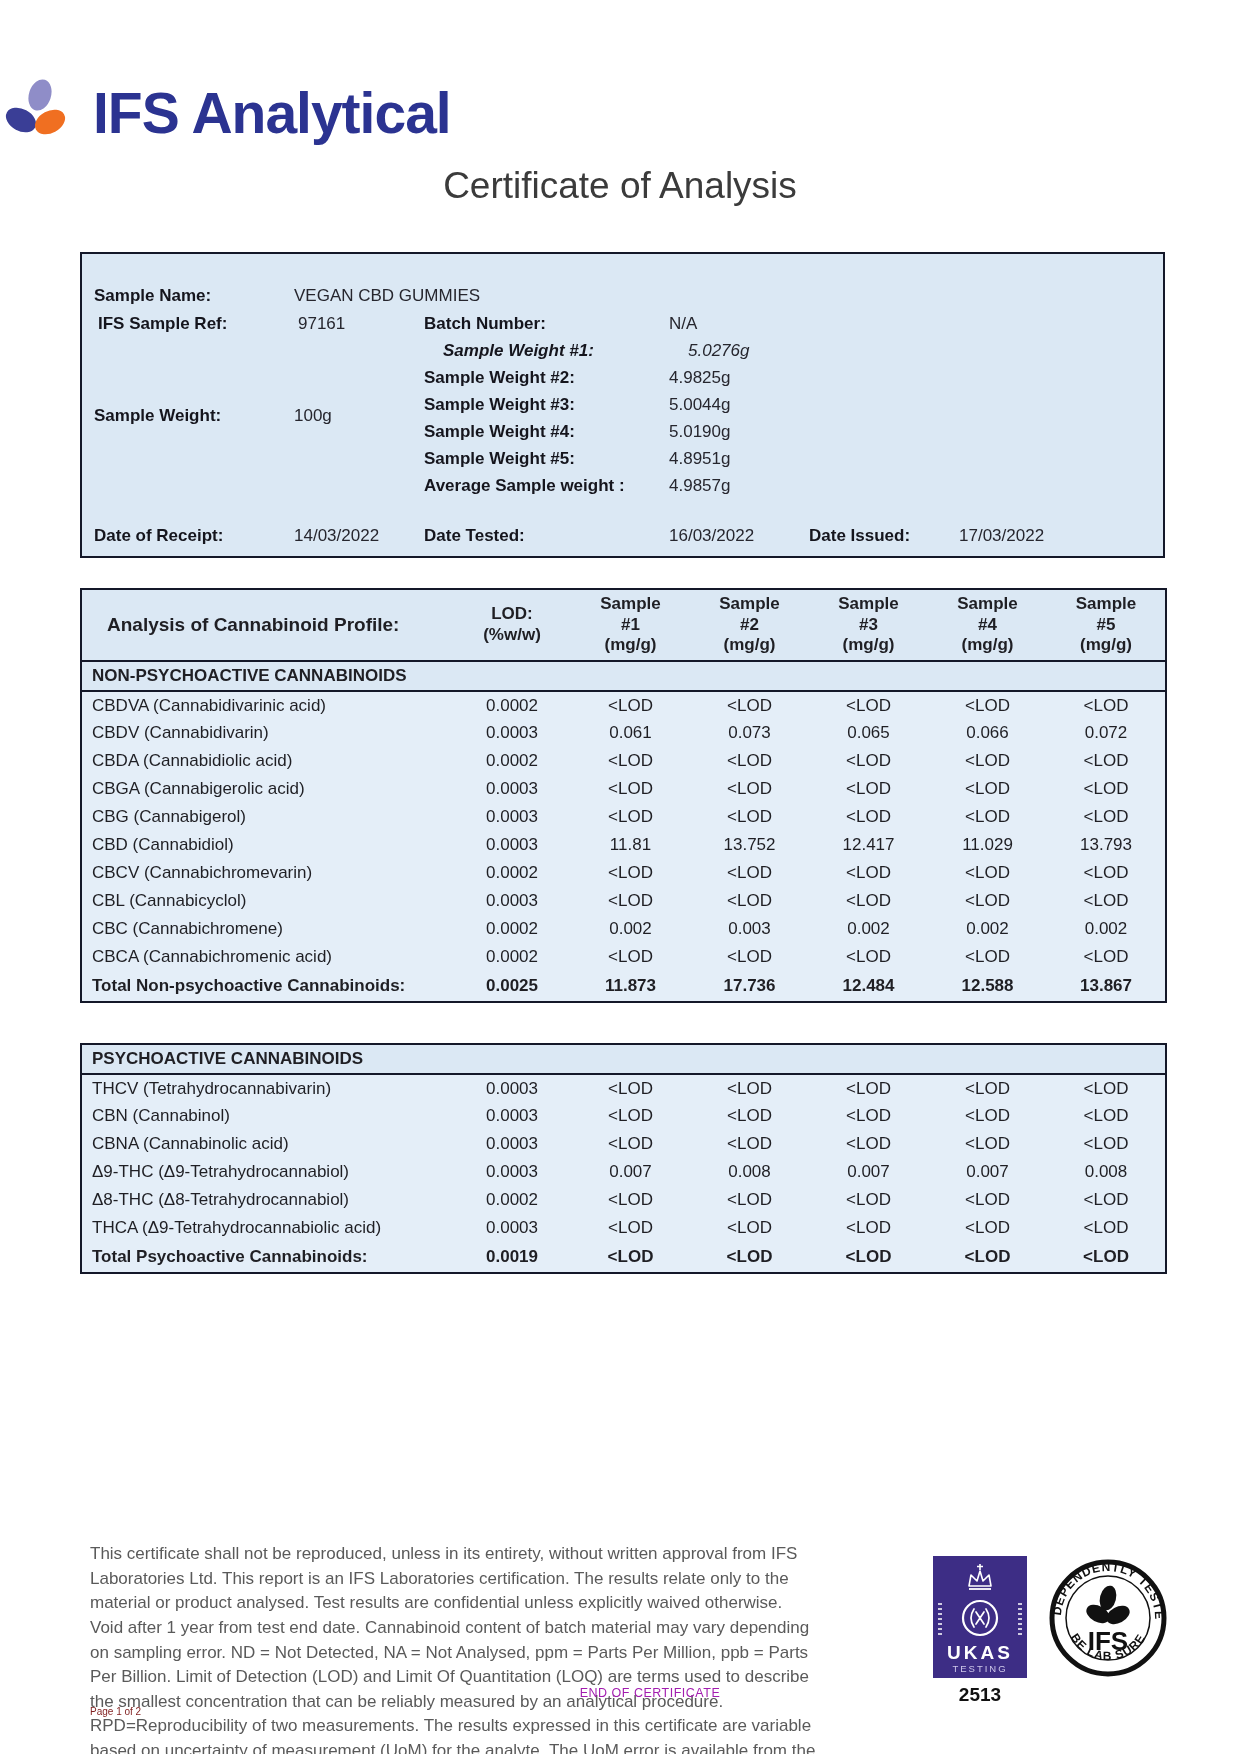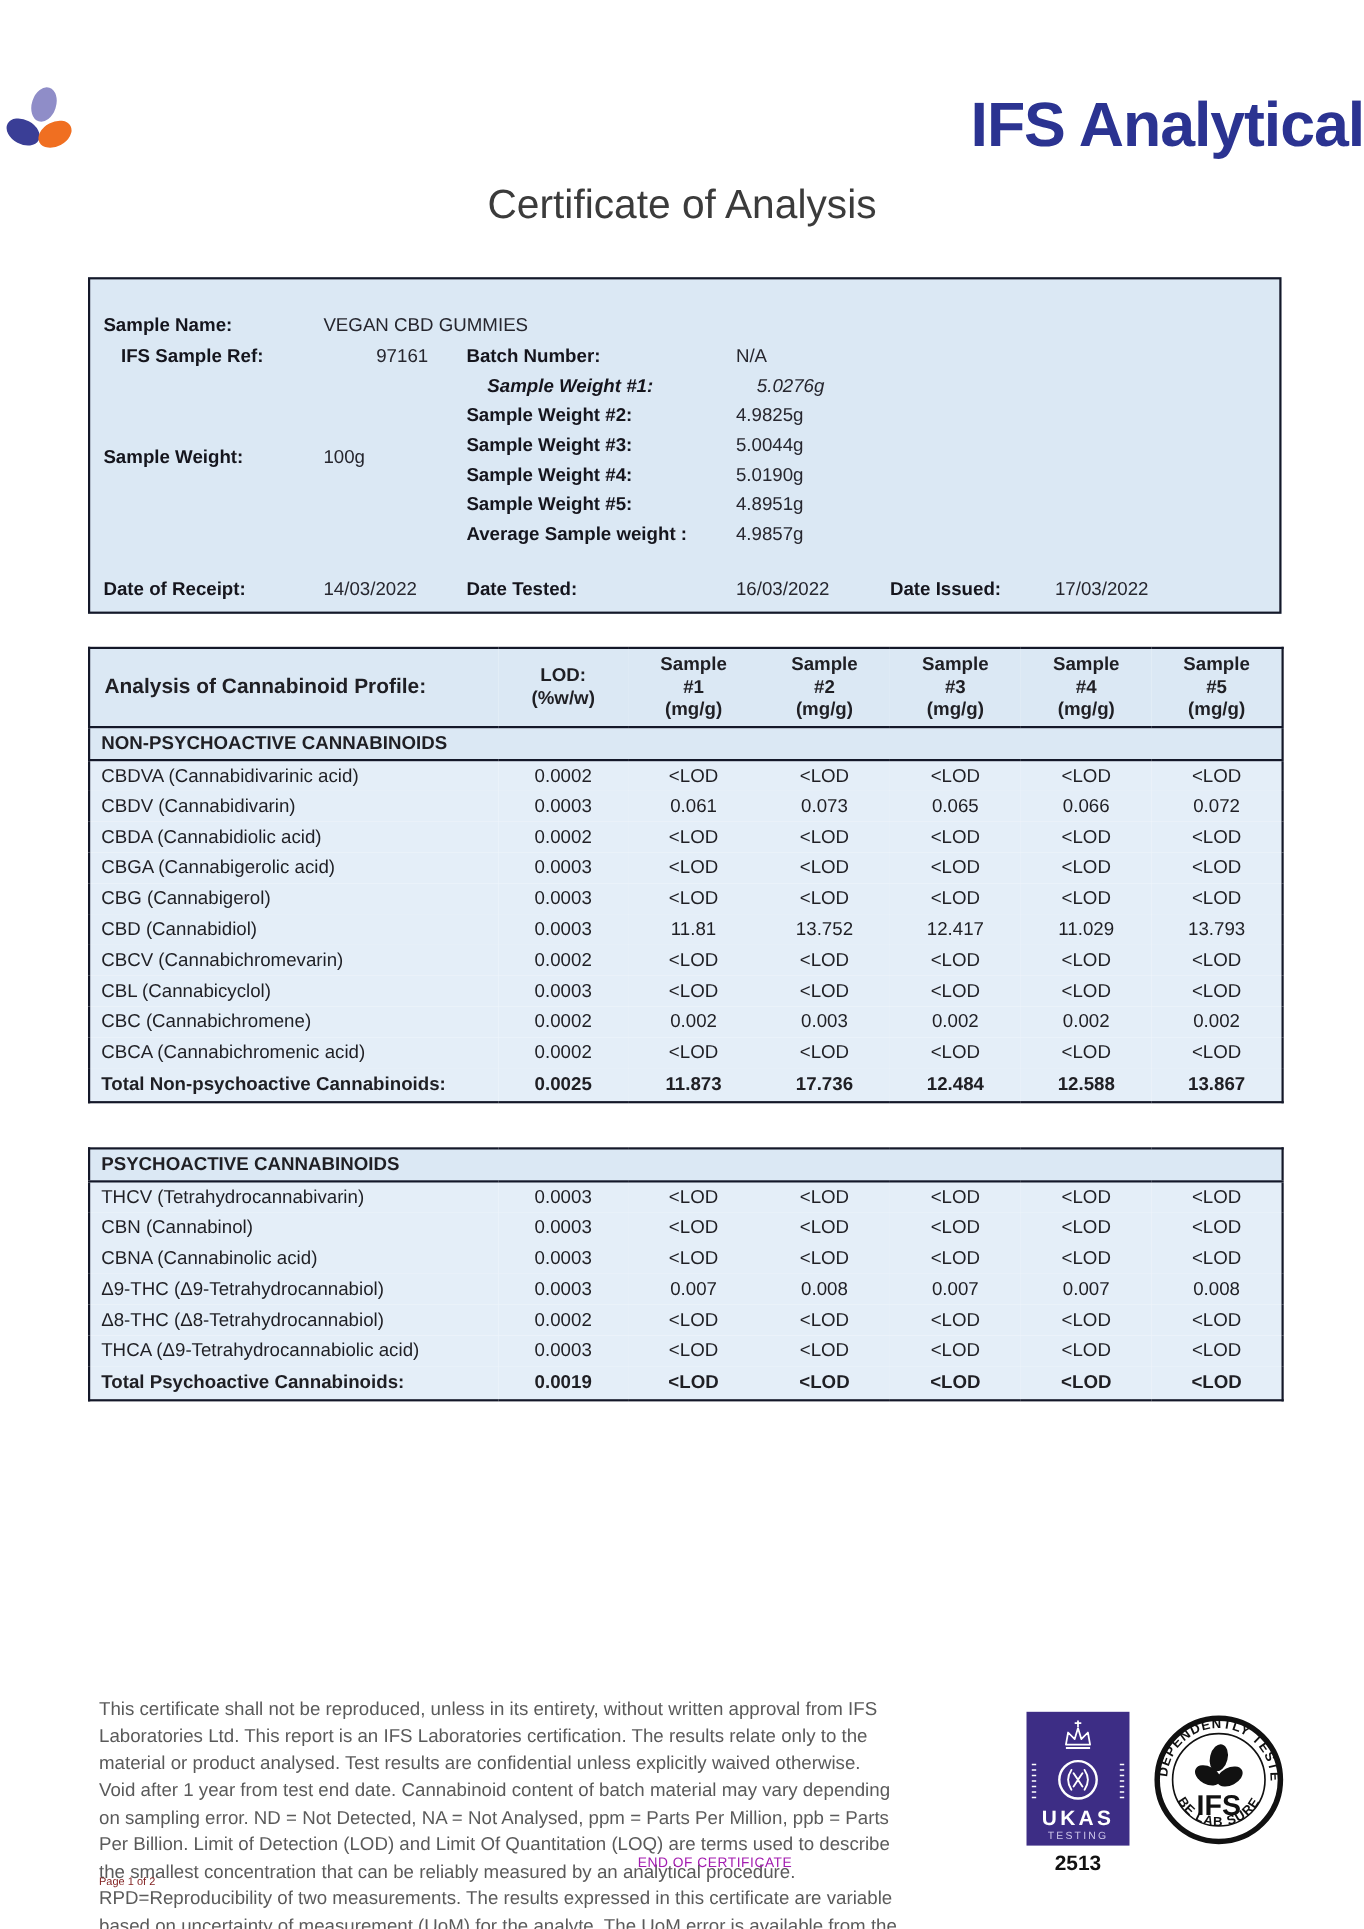--- a/index.html
+++ b/index.html
@@ -3,21 +3,21 @@
 <meta charset="utf-8">
 <style>
   * { margin:0; padding:0; box-sizing:border-box; }
   body { background:#888; font-family:"Liberation Sans", sans-serif; }
   .page {
     position:relative; width:1240px; height:1754px; margin:0 auto;
     background:#ffffff; color:#1c1c1c; overflow:hidden;
   }
   
   .brand { position:absolute; top:78px; left:0; width:100%;
-    display:flex; align-items:center; justify-content:space-between; gap:6px; }
+    display:flex; align-items:center; justify-content:flex-start; gap:19px; }
   .brand-name { font-size:57px; font-weight:bold; color:#2b3391; letter-spacing:-1px; }
   .doc-title { position:absolute; top:165px; left:0; width:100%;
     text-align:center; font-size:37px; color:#3b3b3b; }
 
   
   .info-box { position:absolute; left:80px; top:252px; width:1085px; height:306px;
     background:#dbe8f4; border:2px solid #141829; font-size:17px; }
   .ib-row { position:absolute; display:flex; white-space:nowrap; }
   .ib-label { font-weight:bold; color:#15151d; }
   .ib-value { color:#26262e; }
@@ -26,21 +26,21 @@
 
   
   .tbl-wrap { position:absolute; left:80px; width:1085px; }
   .t1 { top:588px; } .t2 { top:1043px; }
   table { width:100%; border-collapse:collapse; table-layout:fixed;
     border:2px solid #141829; }
   col.c-name { width:372px; } col.c-lod { width:118px; } col.c-s { width:119px; }
   th, td { font-size:17px; color:#1f1f24; text-align:center; vertical-align:middle; }
   tr.hdr { background:#dbe8f4; height:72px; }
   tr.hdr th { font-weight:bold; line-height:1.22; border-bottom:2px solid #141829; }
-  th.th-name { text-align:left; padding-left:13px; font-size:19px; }
+  th.th-name { text-align:left; padding-left:25px; font-size:19px; }
   th span { display:block; }
   tr.band { background:#dbe8f4; height:30px; }
   tr.band td { text-align:left; font-weight:bold; padding-left:10px;
     border-bottom:2px solid #141829; }
   tr.row { background:#e4eef8; height:28px; }
   tr.row td.nm, tr.total td.nm { text-align:left; padding-left:10px; }
   tr.total { background:#e4eef8; height:31px; }
   tr.total td { font-weight:bold; }
 
   
@@ -70,21 +70,21 @@
     </span>
     <span class="brand-name">IFS Analytical</span>
   </div>
   <div class="doc-title">Certificate of Analysis</div>
 
   <div class="info-box">
     <div class="ib-row" style="left:12px; top:32px;">
       <span class="ib-label lab200">Sample Name:</span>
       <span class="ib-value">VEGAN CBD GUMMIES</span>
     </div>
-    <div class="ib-row" style="left:28px; top:60px;gap:32px;">
+    <div class="ib-row" style="left:16px; top:60px;">
       <span class="ib-label lab200">IFS Sample Ref:</span>
       <span class="ib-value">97161</span>
     </div>
     <div class="ib-row" style="left:12px; top:152px;">
       <span class="ib-label lab200">Sample Weight:</span>
       <span class="ib-value">100g</span>
     </div>
     <div class="ib-row" style="left:342px; top:60px;">
       <span class="ib-label lab245">Batch Number:</span>
       <span class="ib-value">N/A</span>

